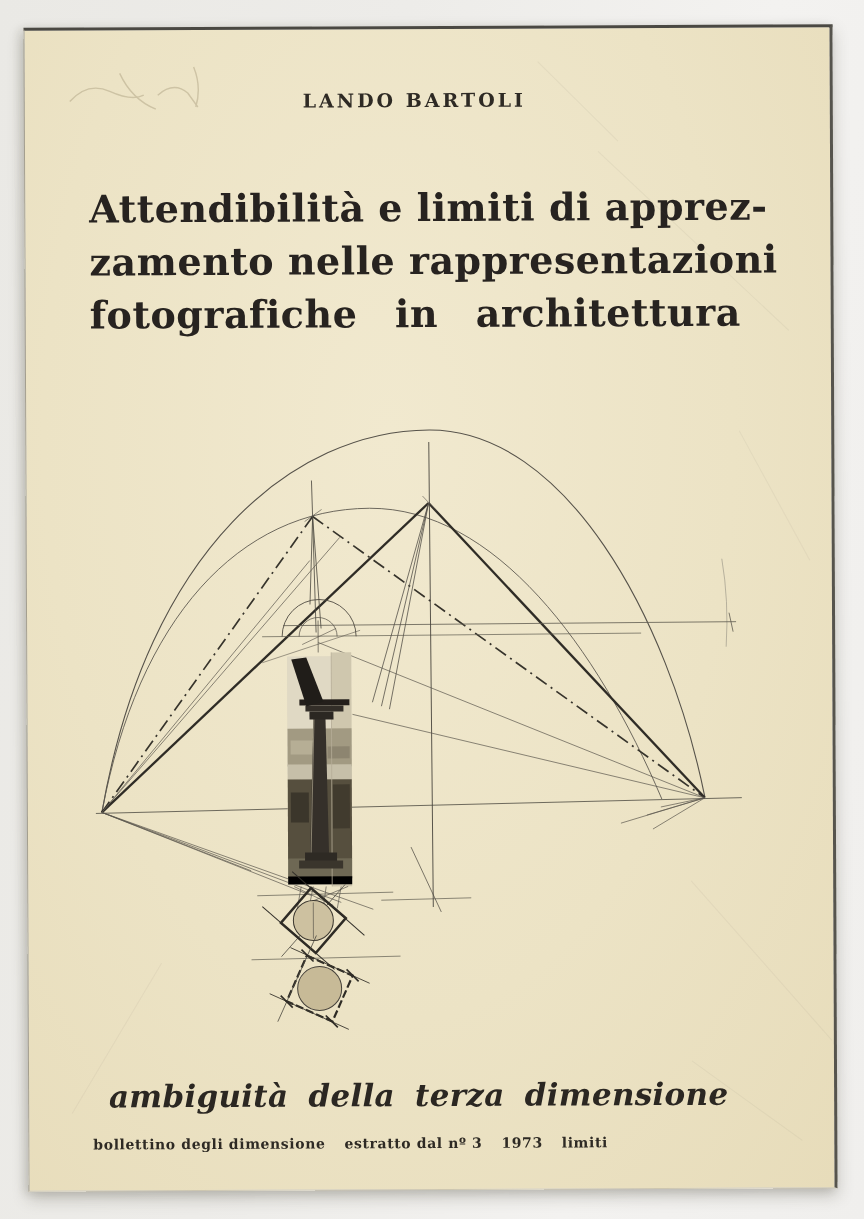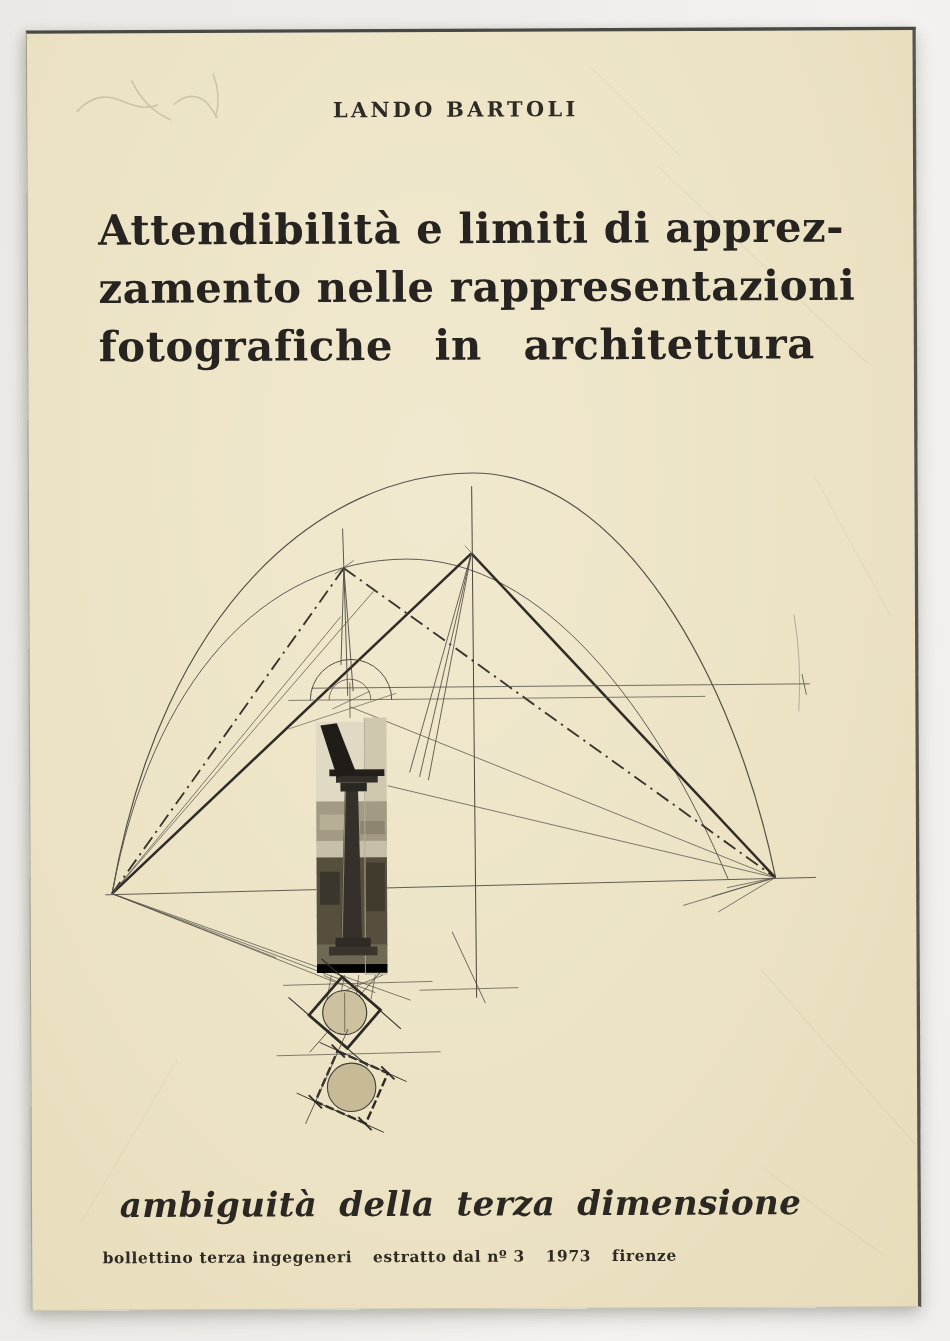--- a/index.html
+++ b/index.html
@@ -197,19 +197,19 @@
       <line x1="345" y1="967" x2="357" y2="979" stroke="#2e2b25" stroke-width="1.6"></line>
       <line x1="300" y1="947" x2="312" y2="959" stroke="#2e2b25" stroke-width="1.6"></line>
       <line x1="324" y1="1013" x2="336" y2="1025" stroke="#2e2b25" stroke-width="1.6"></line>
       <line x1="279" y1="993" x2="291" y2="1005" stroke="#2e2b25" stroke-width="1.6"></line>
     </g>
   </svg>
 
   <div class="subtitle">ambiguità della terza dimensione</div>
 
   <div class="imprint">
-    <span>bollettino terza ingegeneri</span>
+    <span>bollettino degli dimensione</span>
     <span>estratto dal nº 3</span>
     <span>1973</span>
-    <span>firenze</span>
+    <span>limiti</span>
   </div>
 
 </div>
 
 </body></html>

